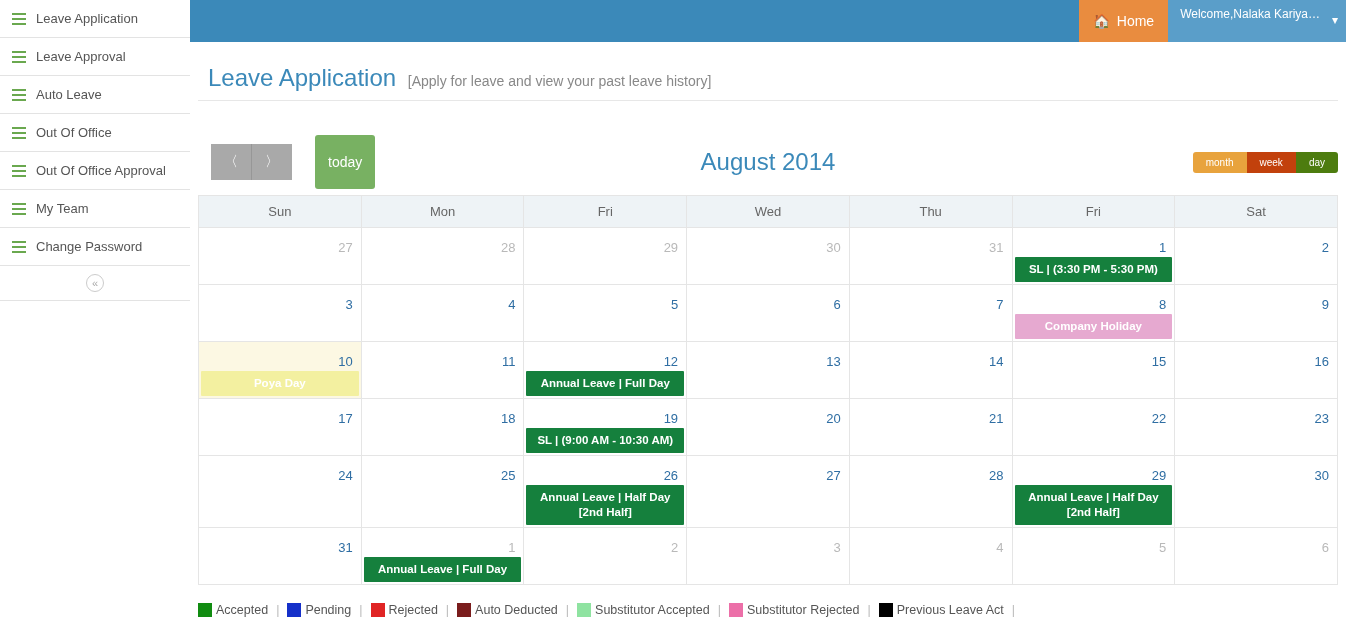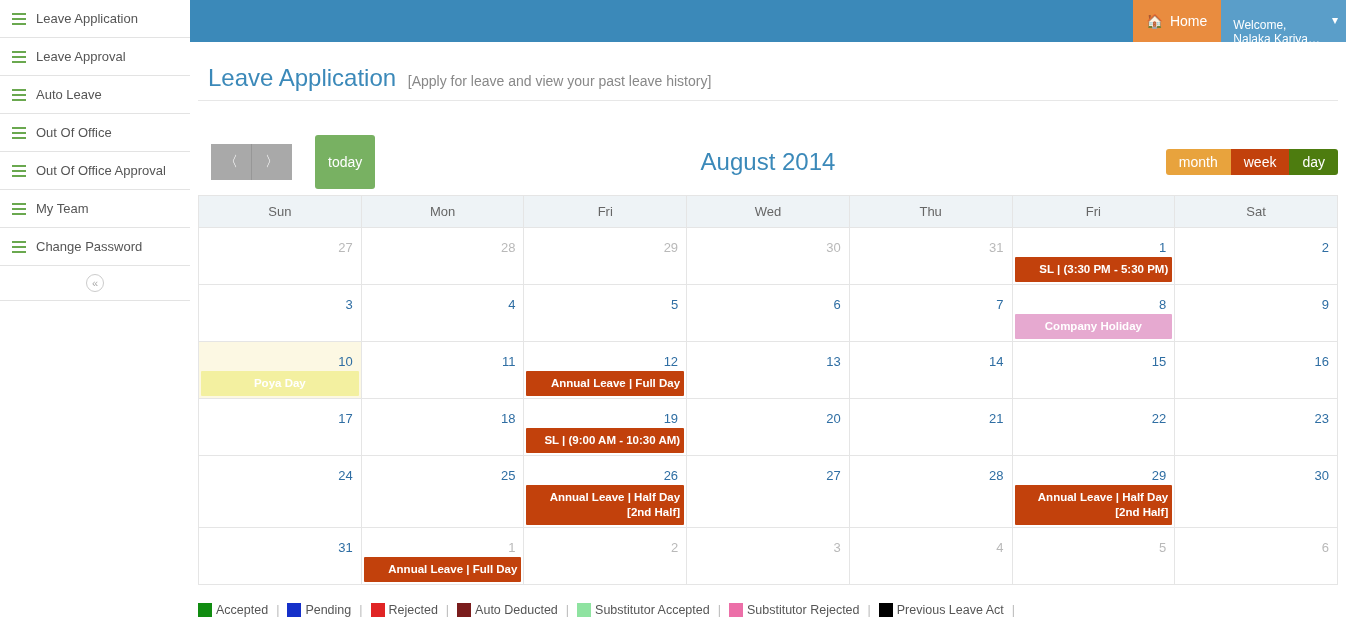--- a/index.html
+++ b/index.html
@@ -4,21 +4,21 @@
 <style>
   * { box-sizing: border-box; margin: 0; padding: 0; }
   body { font-family: "Segoe UI", Arial, sans-serif; font-size: 13px; color: #555; background:#fff; width:1346px; }
   .layout { display:flex; }
   .sidecol { width:190px; flex: 0 0 190px; }
   .main   { flex:1; position:relative; }
 
   
   .topbar { height:42px; background:#3b89b9; color:#fff; display:flex; justify-content:flex-end; align-items:stretch; }
   .home-btn { background:#e98c3f; color:#fff; padding:0 14px; display:flex; align-items:center; gap:6px; cursor:pointer; font-size:14px;}
-  .welcome  { background:#5a9ec9; color:#fff; padding:19px 26px 4px 12px; display:flex; flex-direction:column; justify-content:flex-start; font-size:12px; line-height:1.15; position:relative; cursor:pointer;}
+  .welcome  { background:#5a9ec9; color:#fff; padding:8px 26px 4px 12px; display:flex; flex-direction:row; justify-content:flex-end; font-size:12px; line-height:1.15; position:relative; cursor:pointer;}
   .welcome .caret { position:absolute; right:8px; top:50%; transform:translateY(-50%); }
 
   
   .logo { padding:6px 10px 4px; border-bottom:1px solid #e3e3e3;}
   .logo .line1 { font-size:22px; font-weight:300; color:#444; letter-spacing:0.5px;}
   .logo .line1 .x { color:#d08a2b; font-weight:700;}
   .logo .hrm { color:#3b89b9; font-size:11px; vertical-align:super; margin-left:2px;}
   .logo .sub { font-size:9.5px; color:#888; margin-top:-2px;}
 
   
@@ -44,34 +44,34 @@
   .cal-wrap { margin:34px 8px 10px; }
   .cal-tools { display:flex; align-items:center; justify-content:space-between; position:relative; margin-bottom:6px;}
   .cal-tools .left { display:flex; gap:10px;}
   .btn { border:none; color:#fff; padding:9px 13px; border-radius:3px; cursor:pointer; font-size:14px;}
   .btn.navgrp { display:flex; border-radius:3px; overflow:hidden;}
   .btn.navgrp .seg{ background:#a9a9a9; padding:9px 13px; border-left:1px solid rgba(0,0,0,0.1);}
   .btn.navgrp .seg:first-child{border-left:none;}
   .btn.today { background:#78b162;}
   .cal-title { position:absolute; left:0; right:0; text-align:center; font-size:24px; font-weight:300; color:#3b89b9; pointer-events:none;}
   .views { display:flex;}
-  .views .v{ padding:5px 13px; color:#fff; cursor:pointer; font-size:14px;text-align:center;}
+  .views .v{ padding:5px 13px; color:#fff; cursor:pointer; font-size:10px;text-align:center;}
   .views .v.month{ background:#e8a33d; border-radius:3px 0 0 3px;}
   .views .v.week { background:#c2410c;}
   .views .v.day  { background:#4d7c0f; border-radius:0 3px 3px 0;}
 
   
   table.cal { width:100%; border-collapse:collapse; table-layout:fixed; border:1px solid #e5e5e5;}
   table.cal th { background:#eef3f6; color:#666; font-weight:500; padding:8px 6px; border:1px solid #e5e5e5; font-size:13px;}
   table.cal td { border:1px solid #e5e5e5; height:50px; vertical-align:top; padding:0; position:relative;}
   .dnum { text-align:right; padding:12px 8px 0 0; font-size:13px;}
   .dnum.in  { color:#2f6ea3;}
   .dnum.out { color:#b9b9b9;}
   .ev { margin:2px 2px 2px 2px; color:#fff; font-size:11.5px; text-align:center; padding:5px 4px; border-radius:1px; font-weight:600; line-height:1.3;}
-  .ev.accepted { background:#c2410c;text-align:right;}
+  .ev.accepted { background:#15803d;}
   .ev.holiday  { background:#e6a9d0; color:#fff; font-weight:600;}
   .ev.poya     { background:#f3f0a0; color:#fff;}
   td.today-cell { background:#fcf8e3;}
 
   
   .legend { display:flex; gap:6px; align-items:center; flex-wrap:wrap; margin:18px 8px 20px; font-size:12.5px; color:#555;}
   .legend .sw { width:14px; height:14px; display:inline-block; margin-right:4px; vertical-align:-2px;}
   .legend .item{ display:flex; align-items:center;}
   .legend .sep{ color:#bbb; margin:0 2px;}
 </style>

